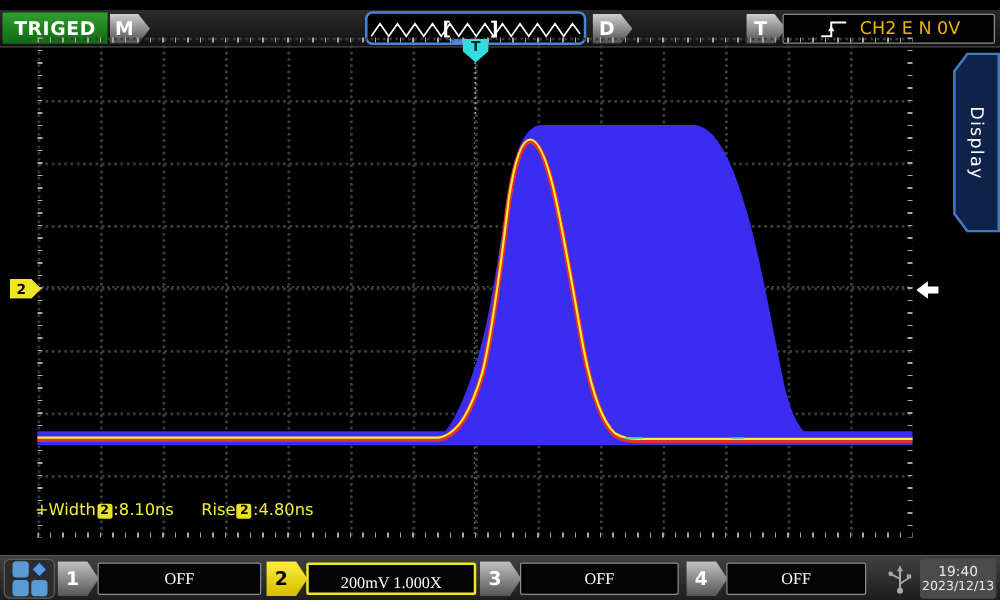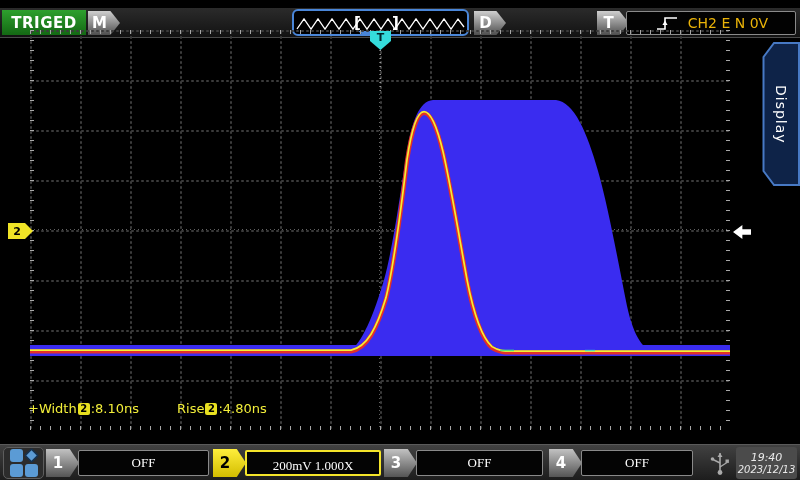--- a/index.html
+++ b/index.html
@@ -56,21 +56,21 @@
     display:flex; align-items:center; justify-content:center; padding-right:7px; }
   .trig-arrow { position:absolute; left:733px; top:225px; width:18px; height:14px; background:#fff;
     clip-path:polygon(0 50%,52% 0,52% 30%,100% 30%,100% 70%,52% 70%,52% 100%); }
   .t-marker { position:absolute; left:370px; top:31px; width:21px; height:19px; background:#35dcdc;
     clip-path:polygon(0 0,100% 0,100% 52%,50% 100%,0 52%); color:#00282d; font-weight:bold; font-size:11px;
     display:flex; justify-content:center; line-height:14px; }
   .t-dotline { position:absolute; left:380px; top:50px; width:1px; height:42px;
     background:repeating-linear-gradient(180deg,#999 0 1px,transparent 1px 4px); }
 
   
-  .meas-row { position:absolute; left:28px; top:401px; display:flex; gap:38px; color:#f3ef3a; font-size:13px; }
+  .meas-row { position:absolute; left:28px; top:401px; display:flex; gap:22px; color:#f3ef3a; font-size:13px; }
   .meas { display:flex; align-items:center; }
   .badge { display:inline-flex; align-items:center; justify-content:center; background:#e8e020; color:#000;
     font-size:10px; font-weight:bold; min-width:12px; height:12px; border-radius:2px; margin:0 1px; padding:0 2px; }
 
   
   .side-tab { position:absolute; left:762px; top:42px; width:38px; height:144px; }
   .side-tab .label { position:absolute; inset:0; display:flex; align-items:center; justify-content:center;
     writing-mode:vertical-rl; color:#fff; font-size:14px; letter-spacing:1px; }
 
   
@@ -83,21 +83,21 @@
   .apps-btn .diamond { background:#5b9bd5; border:2px solid #17324f; transform:rotate(45deg) scale(.82); border-radius:2px; }
   .ch { position:absolute; top:3px; display:flex; align-items:center; height:30px; }
   .pent-ch { width:33px; height:28px; background:linear-gradient(180deg,#c2c2c2,#555);
     clip-path:polygon(0 0,72% 0,100% 50%,72% 100%,0 100%); color:#fff; font-weight:bold; font-size:15px;
     display:flex; align-items:center; justify-content:center; padding-right:9px; flex:none; }
   .pent-ch.active { background:linear-gradient(180deg,#ffee3c,#d3bd00); color:#000; }
   .chbox { height:26px; background:#040404; border:1px solid #8a8a8a; border-radius:2px; color:#fff;
     font-size:13px; display:flex; align-items:center; justify-content:center; gap:6px; margin-left:-1px;font-family:Liberation Serif, serif; }
   .chbox.active { border:2px solid #f5e52a;flex-direction:column; }
   .clockbox { position:absolute; left:736px; top:2px; width:61px; height:32px; background:#4b4b4b;
-    border-radius:3px; color:#e9e9e9; display:flex; flex-direction:column; align-items:center; justify-content:center;font-style:italic; }
+    border-radius:3px; color:#e9e9e9; display:flex; flex-direction:column; align-items:center; justify-content:center; }
   .clockbox .t1 { font-size:11px; line-height:13px; }
   .clockbox .t2 { font-size:10px; line-height:12px; }
   .usb { position:absolute; left:708px; top:4px; }
 </style>
 </head>
 <body>
 
 <div class="screen">
 
   <div class="topbar">

